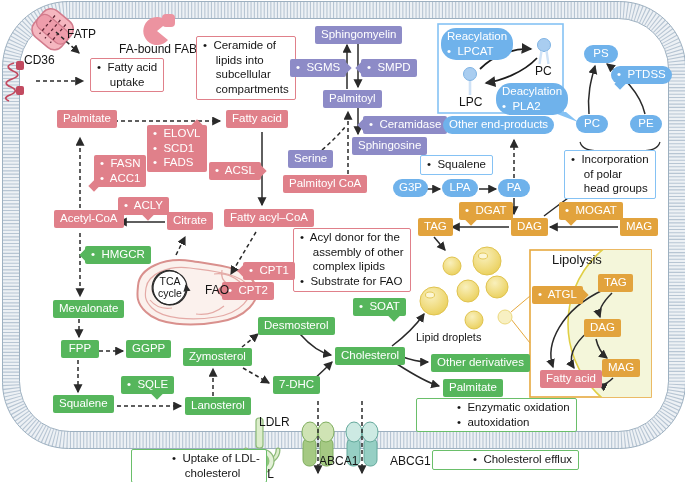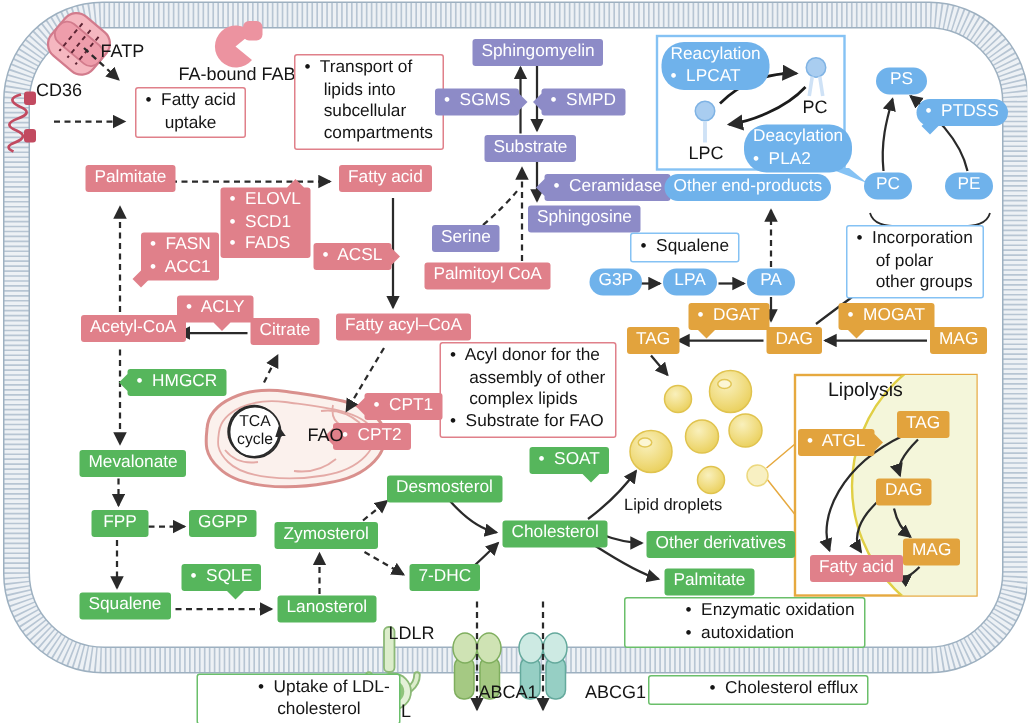--- a/index.html
+++ b/index.html
@@ -184,21 +184,21 @@
     <path d="M603 290 C561 310 545 344 553 367" marker-end="url(#ah)"></path>
     <path d="M589 331 C572 345 568 359 574 368" marker-end="url(#ah)"></path>
   </g>
 </svg>
 
 <div class="nd txt" style="left:67px;top:27px;font-size:12px">FATP</div>
 <div class="nd txt" style="left:24px;top:53px;font-size:12px">CD36</div>
 <div class="nd wt r" style="left:90px;top:58px">•  Fatty acid
     uptake</div>
 <div class="nd txt" style="left:119px;top:42px;font-size:12px">FA-bound FABP</div>
-<div class="nd wt r" style="left:196px;top:36px">•  Transport of
+<div class="nd wt r" style="left:196px;top:36px">•  Ceramide of
     lipids into
     subcellular
     compartments</div>
 
 <div class="nd pk" style="left:57px;top:110px">Palmitate</div>
 <div class="nd pk" style="left:147px;top:125px">•  ELOVL
 •  SCD1
 •  FADS<i class="tl" style="top:-4px;left:46px"></i></div>
 <div class="nd pk" style="left:226px;top:110px">Fatty acid</div>
 <div class="nd pk" style="left:94px;top:155px">•  FASN
@@ -232,21 +232,21 @@
 <div class="nd gr" style="left:335px;top:347px">Cholesterol</div>
 <div class="nd gr" style="left:353px;top:298px">•  SOAT<i class="tl" style="bottom:-4px;right:8px"></i></div>
 <div class="nd gr" style="left:431px;top:354px">Other derivatives</div>
 <div class="nd gr" style="left:443px;top:379px">Palmitate</div>
 <div class="nd wt g" style="left:416px;top:398px">•  Enzymatic oxidation
 •  autoxidation</div>
 
 <div class="nd pu" style="left:315px;top:26px">Sphingomyelin</div>
 <div class="nd pu" style="left:290px;top:59px">•  SGMS<i class="tl" style="right:-4px;top:5px"></i></div>
 <div class="nd pu" style="left:361px;top:59px">•  SMPD<i class="tl" style="left:-4px;top:5px"></i></div>
-<div class="nd pu" style="left:323px;top:90px">Substrate</div>
+<div class="nd pu" style="left:323px;top:90px">Palmitoyl</div>
 <div class="nd pu" style="left:363px;top:116px">•  Ceramidase<i class="tl" style="left:-4px;top:5px"></i></div>
 <div class="nd pu" style="left:352px;top:137px">Sphingosine</div>
 <div class="nd pu" style="left:288px;top:150px">Serine</div>
 <div class="nd pk" style="left:283px;top:175px">Palmitoyl CoA</div>
 
 <div class="nd bl" style="left:441px;top:28px">Reacylation
 •  LPCAT</div>
 <div class="nd txt" style="left:459px;top:95px;font-size:12px">LPC</div>
 <div class="nd txt" style="left:535px;top:64px;font-size:12px">PC</div>
 <div class="nd bl" style="left:496px;top:83px">Deacylation
@@ -255,21 +255,21 @@
 <div class="nd bl" style="left:611px;top:66px">•  PTDSS<i class="tl" style="bottom:-4px;left:5px"></i></div>
 <div class="nd bl ctr" style="left:576px;top:115px;width:20px">PC</div>
 <div class="nd bl ctr" style="left:630px;top:115px;width:20px">PE</div>
 <div class="nd bl" style="left:443px;top:116px">Other end-products</div>
 <div class="nd wt b" style="left:420px;top:155px">•  Squalene</div>
 <div class="nd bl" style="left:393px;top:179px">G3P</div>
 <div class="nd bl ctr" style="left:442px;top:179px;width:24px">LPA</div>
 <div class="nd bl ctr" style="left:498px;top:179px;width:20px">PA</div>
 <div class="nd wt b" style="left:564px;top:150px">•  Incorporation
     of polar
-    other groups</div>
+    head groups</div>
 
 <div class="nd og" style="left:418px;top:218px">TAG</div>
 <div class="nd og" style="left:459px;top:202px">•  DGAT<i class="tl" style="bottom:-4px;left:8px"></i></div>
 <div class="nd og" style="left:511px;top:218px">DAG</div>
 <div class="nd og" style="left:559px;top:202px">•  MOGAT<i class="tl" style="bottom:-4px;left:8px"></i></div>
 <div class="nd og" style="left:620px;top:218px">MAG</div>
 
 <div class="nd txt" style="left:416px;top:330px;font-size:11px">Lipid droplets</div>
 <div class="nd txt" style="left:552px;top:252px;font-size:13px">Lipolysis</div>
 <div class="nd og" style="left:532px;top:286px">•  ATGL<i class="tl" style="right:-4px;top:5px"></i></div>

